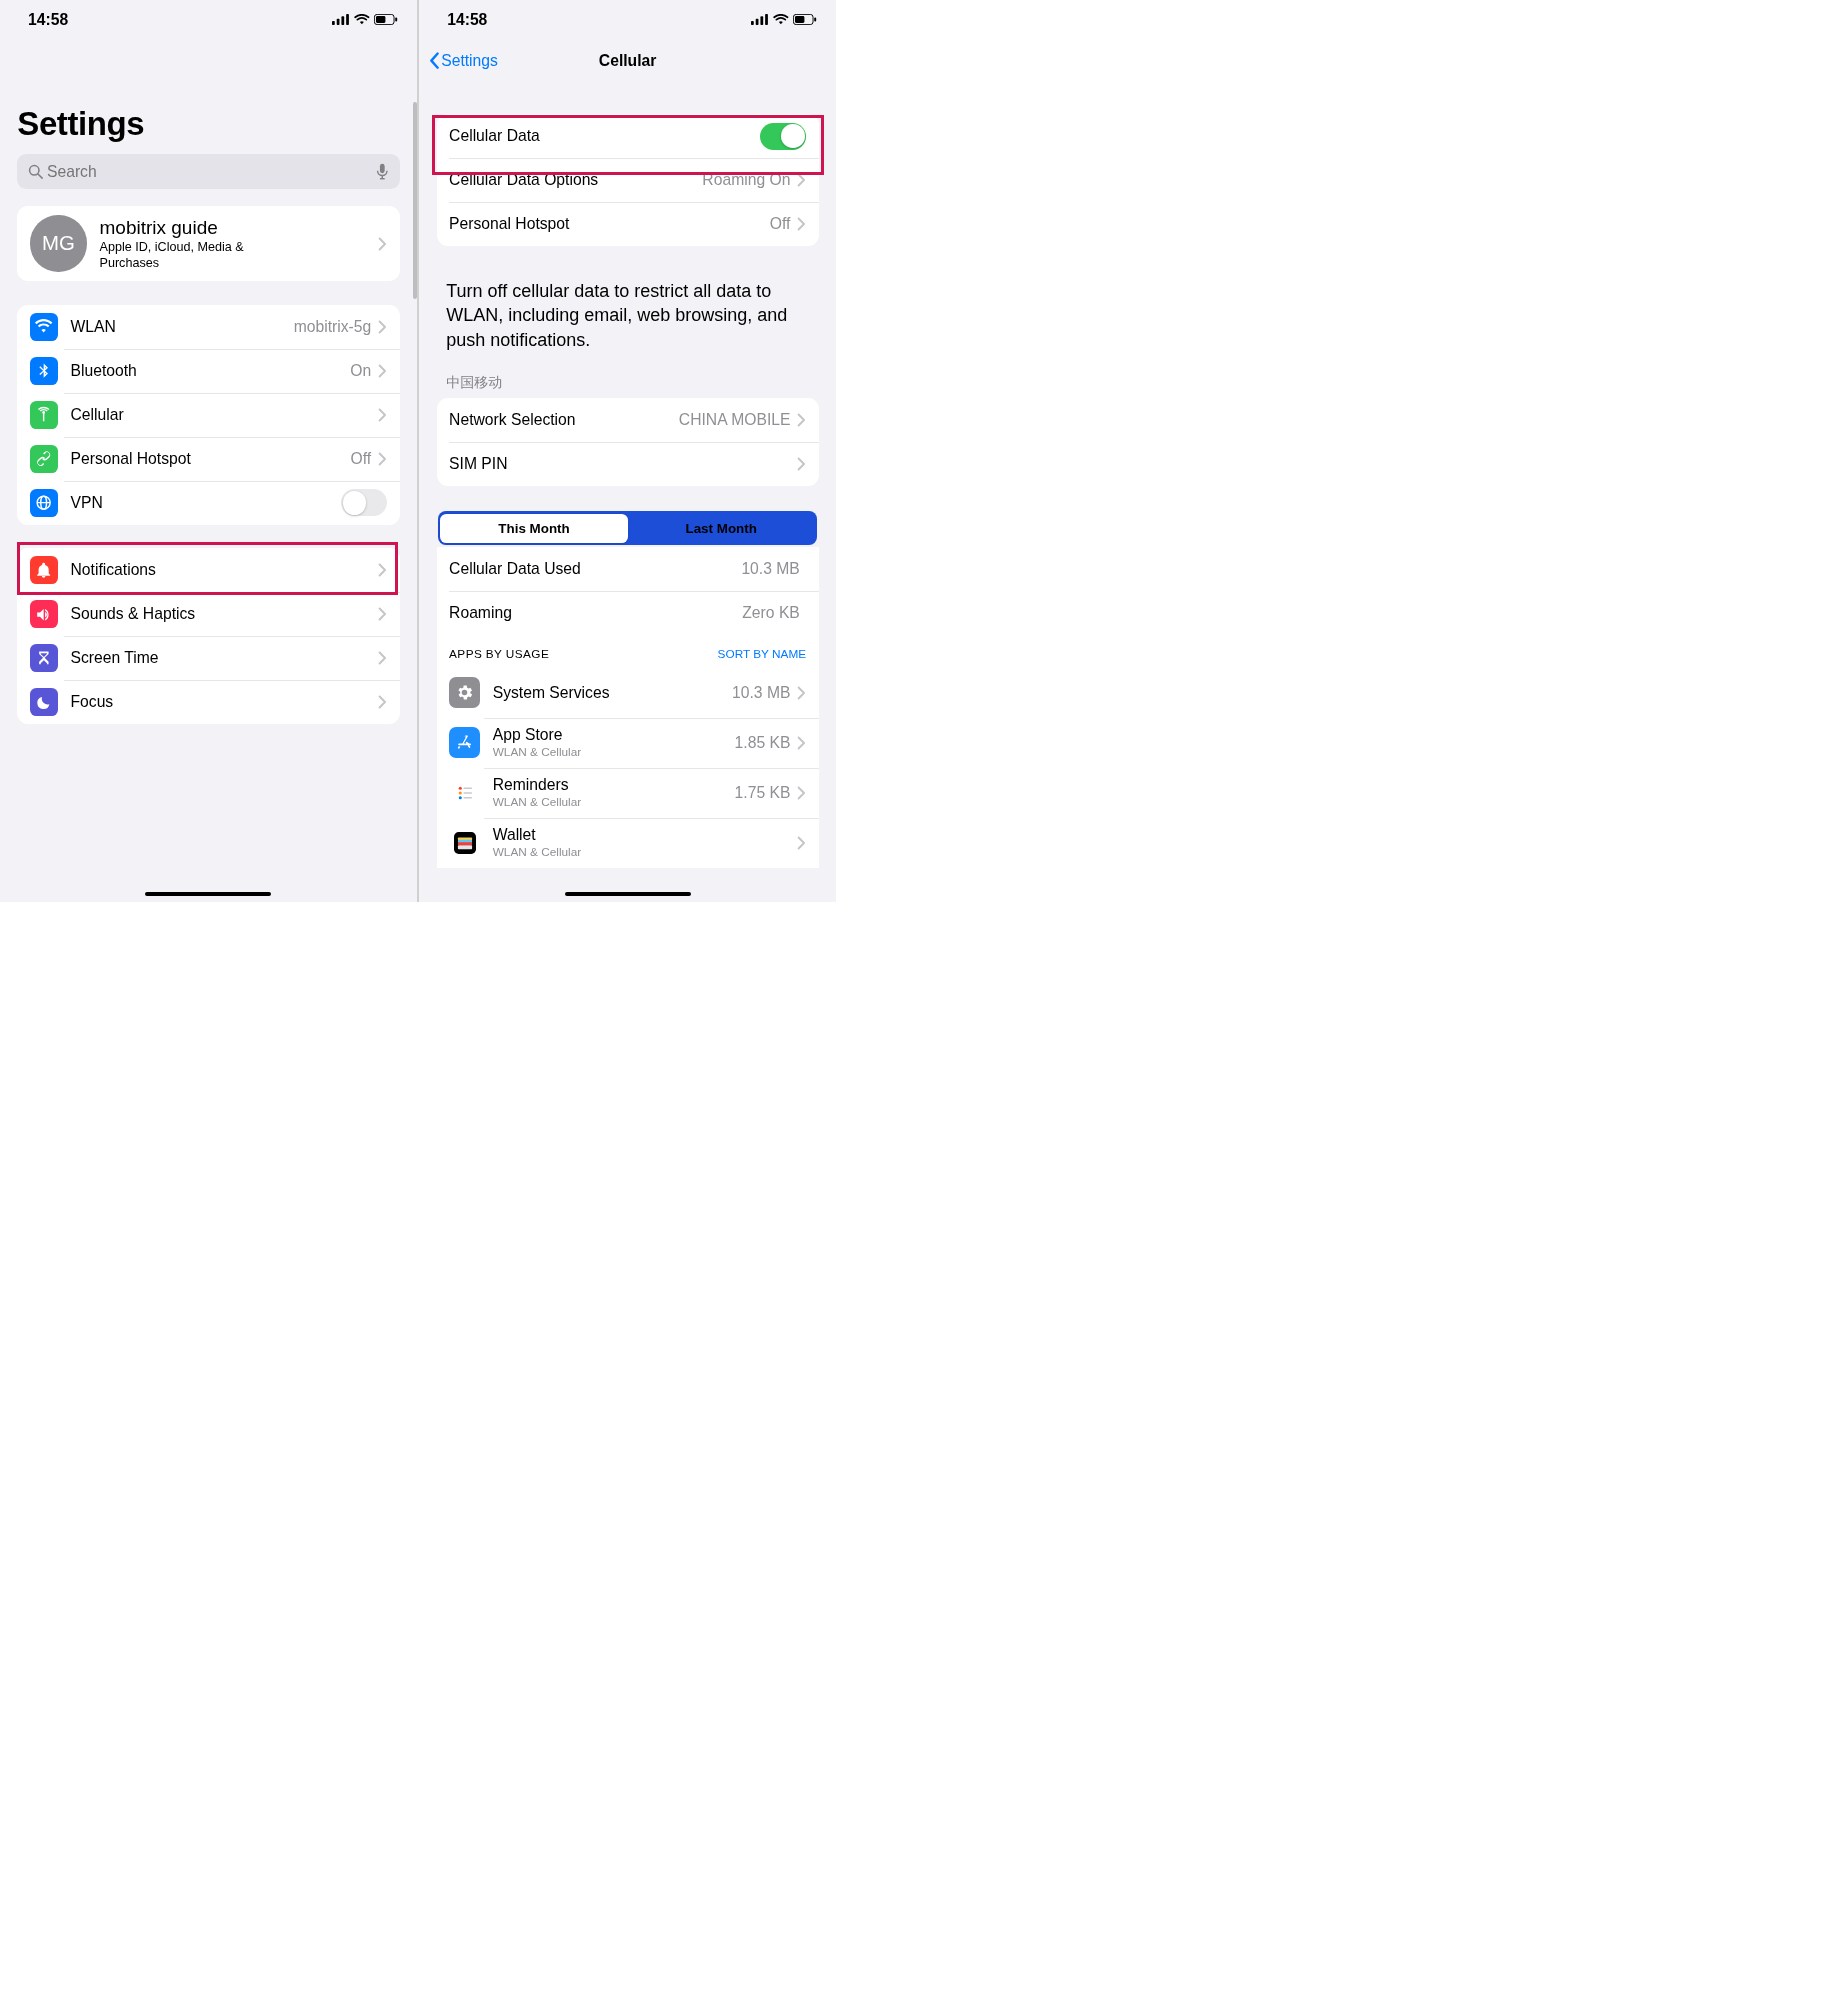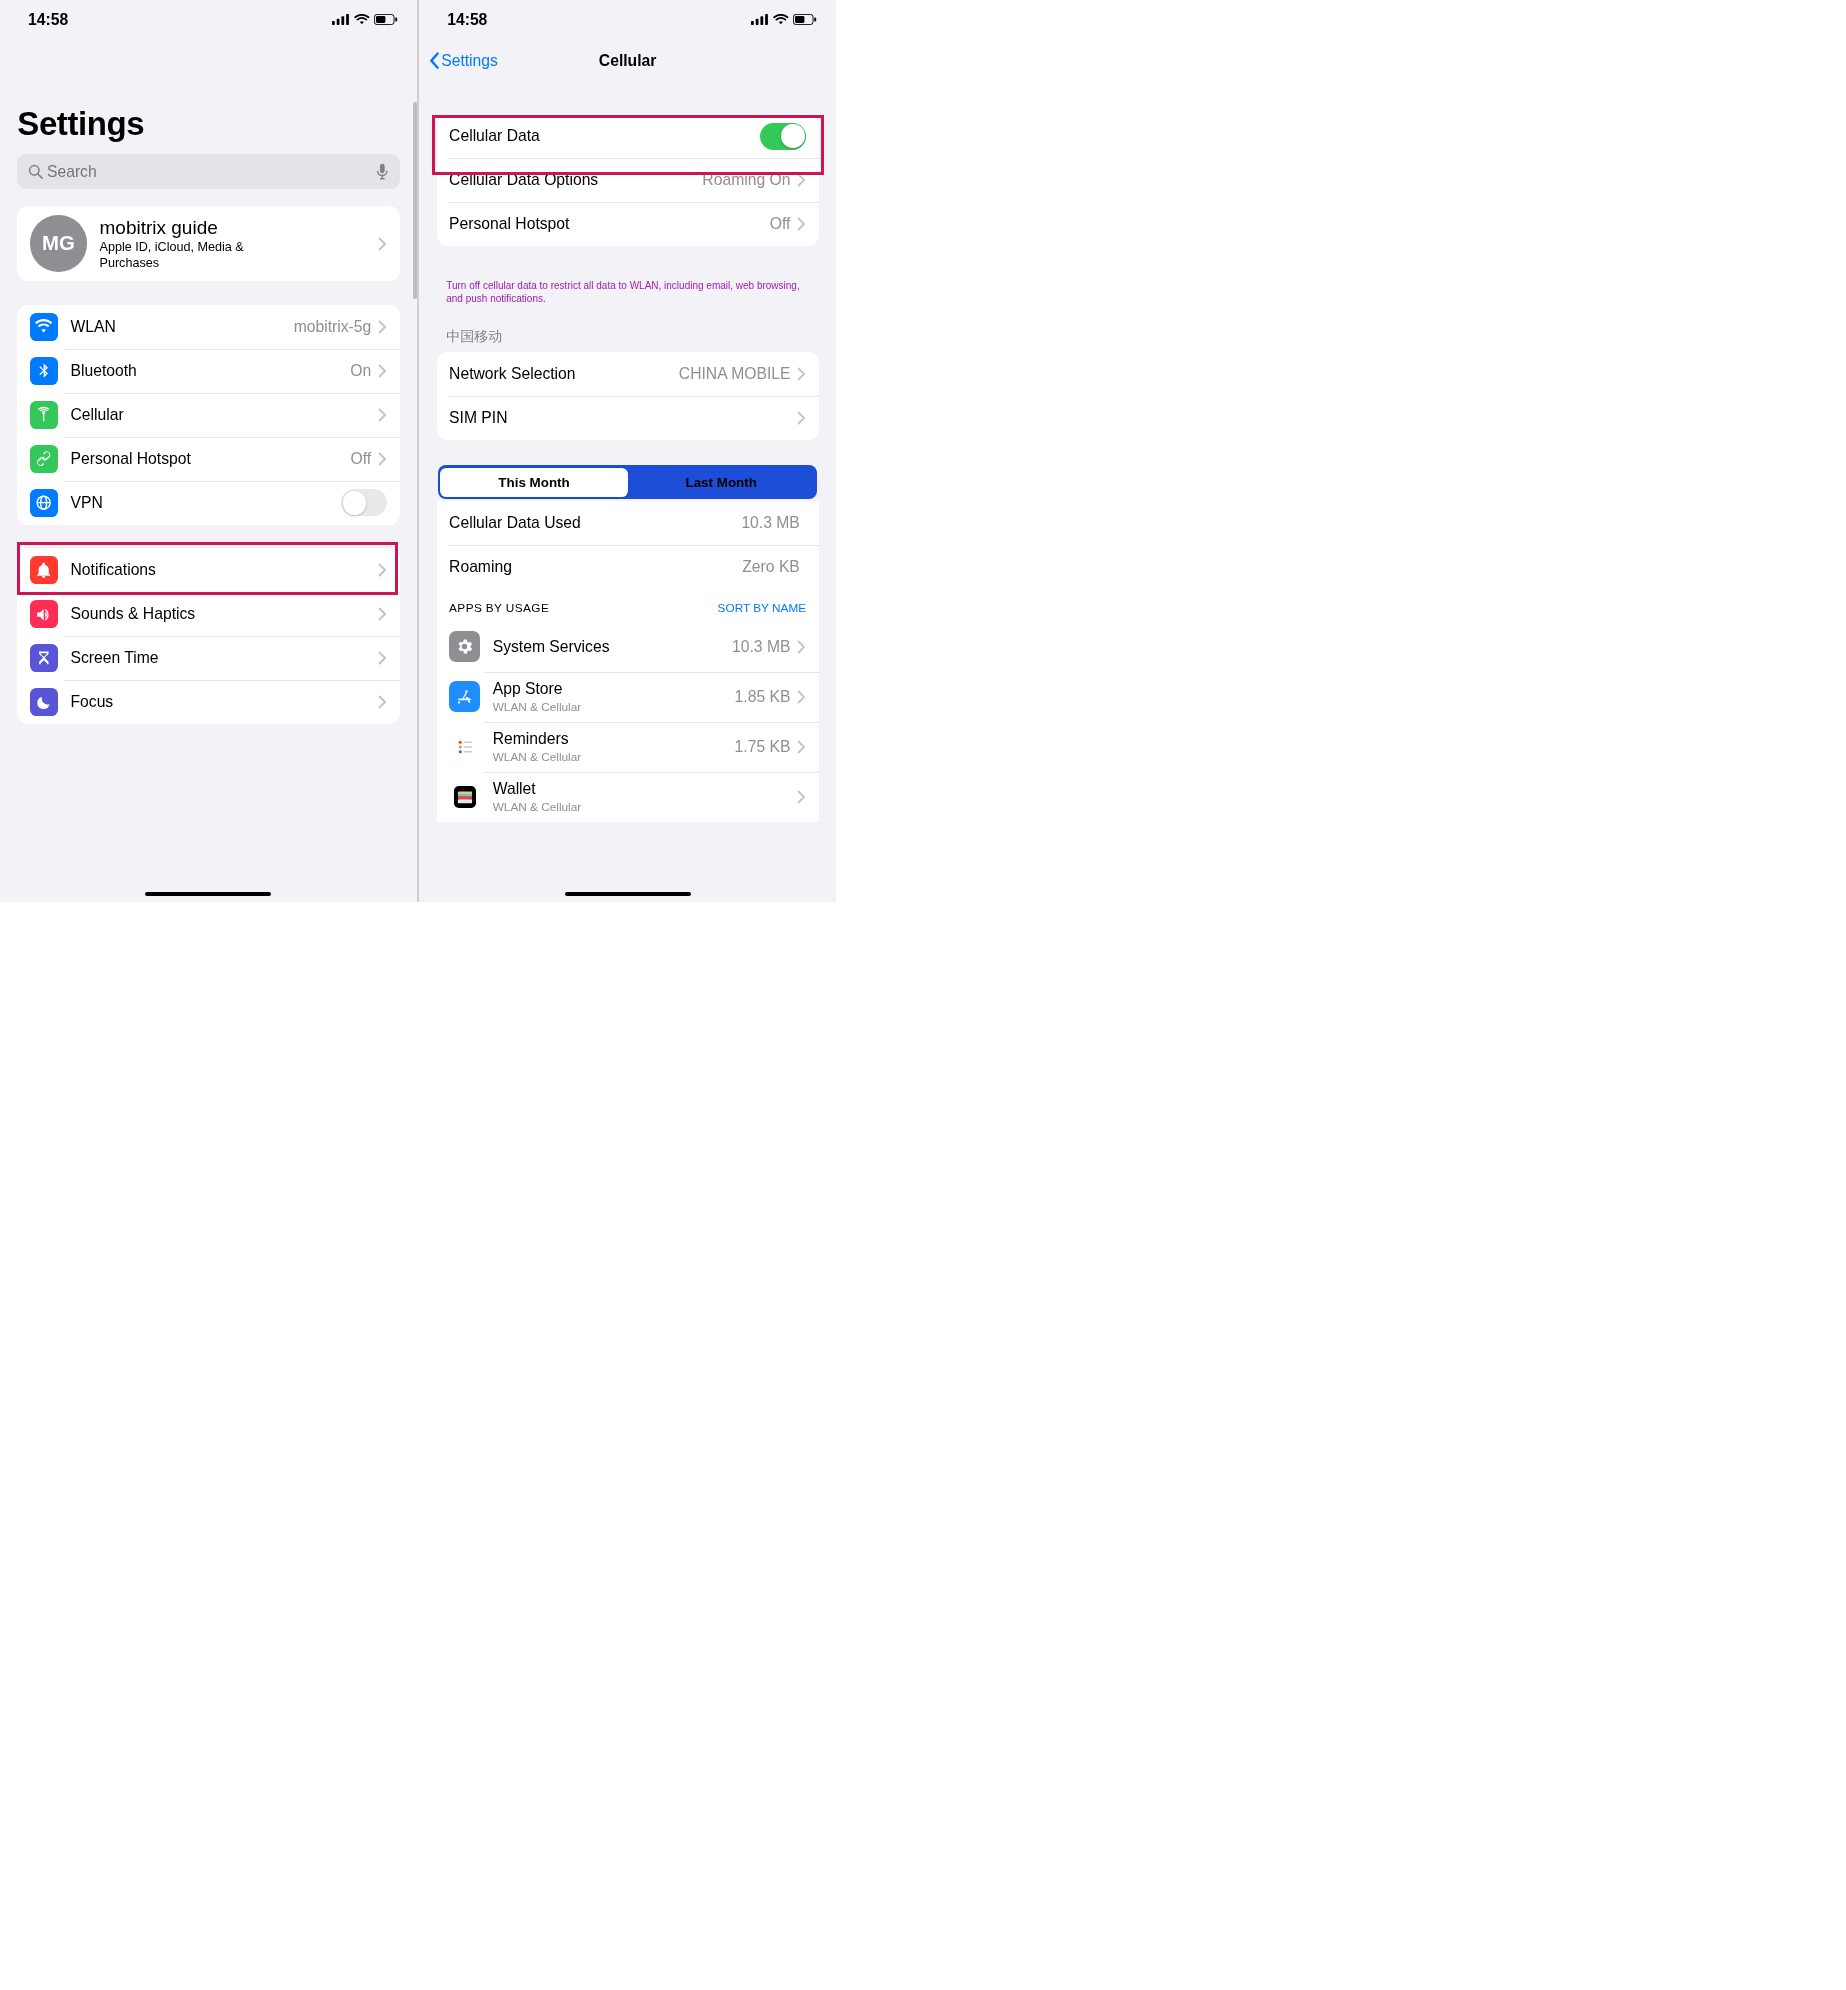--- a/index.html
+++ b/index.html
@@ -56,39 +56,39 @@
   position:absolute; top:1.6px; width:23.6px; height:23.6px; border-radius:11.8px; background:#fff;
   box-shadow:0 0.8px 2.4px rgba(0,0,0,.25);
 }
 .toggle.on { background:#34c759; }
 .toggle.on .knob { right:1.6px; }
 .toggle.off { background:#e9e9eb; }
 .toggle.off .knob { left:1.6px; }
 
 .avatar {
   width:57px; height:57px; border-radius:28px; background:#8e8e93; color:#fff;
-  display:flex; align-items:center; justify-content:center; font-size:20.4px; font-weight:700;
+  display:flex; align-items:center; justify-content:center; font-size:20.4px; font-weight:400;
   margin-right:12.6px; flex-shrink:0;
 }
 .profile-row { min-height:75px; }
 .profile-name { font-size:19px; font-weight:500; }
 .profile-sub { font-size:12.6px; color:#000; line-height:1.2; margin-top:1.6px; max-width:173px;}
 
 .scrollbar-ind { position:absolute; right:0; top:102px; width:3.9px; height:197px; background:#bdbdbf; border-radius:2.4px; }
 .home-ind { position:absolute; bottom:6.3px; left:50%; transform:translateX(-50%); width:126px; height:3.9px; background:#000; border-radius:2.4px; }
 
 .highlight-box { position:absolute; border:3.1px solid #cf154f; pointer-events:none; }
 
 
 .nav-bar {
   height:44px; display:flex; align-items:center; padding:0 9.4px; position:relative;
 }
 .nav-back { color:#007aff; font-size:15.7px; font-weight:500; display:flex; align-items:center; gap:1.6px; }
 .nav-title { position:absolute; left:0; right:0; text-align:center; font-size:15.7px; font-weight:700; color:#000; pointer-events:none;}
-.footer-note { font-size:10px; color:#a21caf; padding:9.4px 27px 4.7px; line-height:1.35;}
+.footer-note { font-size:18px; color:#000000; padding:9.4px 27px 4.7px; line-height:1.35;}
 .section-header { font-size:14px; color:#818186; padding:17.3px 27px 6.3px; }
 .section-header.caps { font-size:11.8px; letter-spacing:0.4px; color:#8c8c91; text-transform:uppercase; }
 .group .row.no-icon + .row.no-icon::before { left:12.6px; }
 .row.no-icon .row-label { margin-left:0; }
 
 .segmented {
   display:flex; margin:1.6px; background:#1d4ed8; border-radius:7.9px; padding:2.4px;
 }
 .segmented .seg {
   flex:1; text-align:center; font-size:13.4px; font-weight:600; padding:7px 0; border-radius:6.3px; color:#000;

